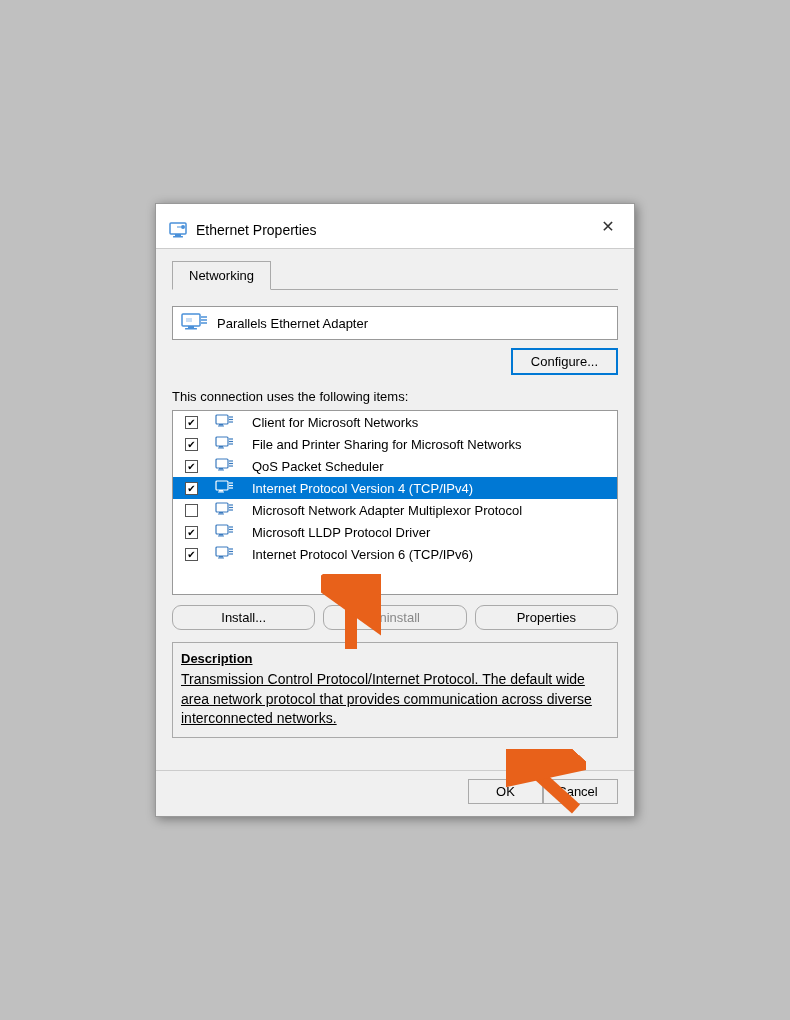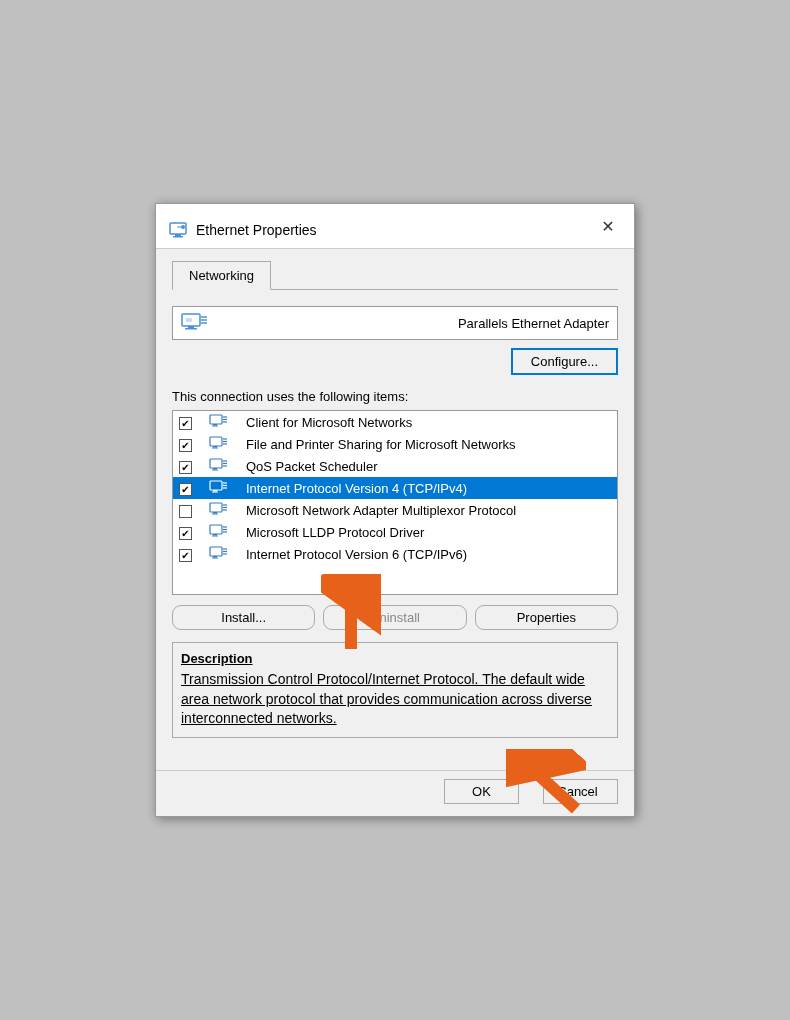--- a/index.html
+++ b/index.html
@@ -94,21 +94,20 @@
     }
 
     .adapter-box {
       border: 1px solid #999;
       background: #fff;
       padding: 6px 8px;
       display: flex;
       align-items: center;
       gap: 8px;
       margin-bottom: 8px;
-      justify-content: space-between;
     }
 
     .configure-row {
       display: flex;
       justify-content: flex-end;
       margin-bottom: 14px;
     }
 
     .btn {
       padding: 4px 18px;
@@ -135,22 +134,22 @@
       background: #fff;
       height: 185px;
       overflow-y: auto;
       overflow-x: hidden;
       margin-bottom: 10px;
       position: relative;
     }
 
     .list-item {
       display: flex;
-      align-items: flex-end;
-      padding: 3px 6px;
+      align-items: center;
+      padding: 3px 12px;
       cursor: pointer;
       user-select: none;
       gap: 17px;
     }
 
     .list-item.selected {
       background: #0078d4;
       color: #fff;
     }
 
@@ -217,21 +216,21 @@
     .description-text {
       font-size: 14px;
       color: #000;
       line-height: 1.4;
     }
 
     
     .dialog-footer {
       display: flex;
       justify-content: flex-end;
-      gap: 24px;
+      gap: 0;
       padding: 8px 16px 12px;
       border-top: 1px solid #ccc;
       background: #f0f0f0;
     }
 
     .arrow-svg {
       position: absolute;
       pointer-events: none;
       z-index: 100;
     }

